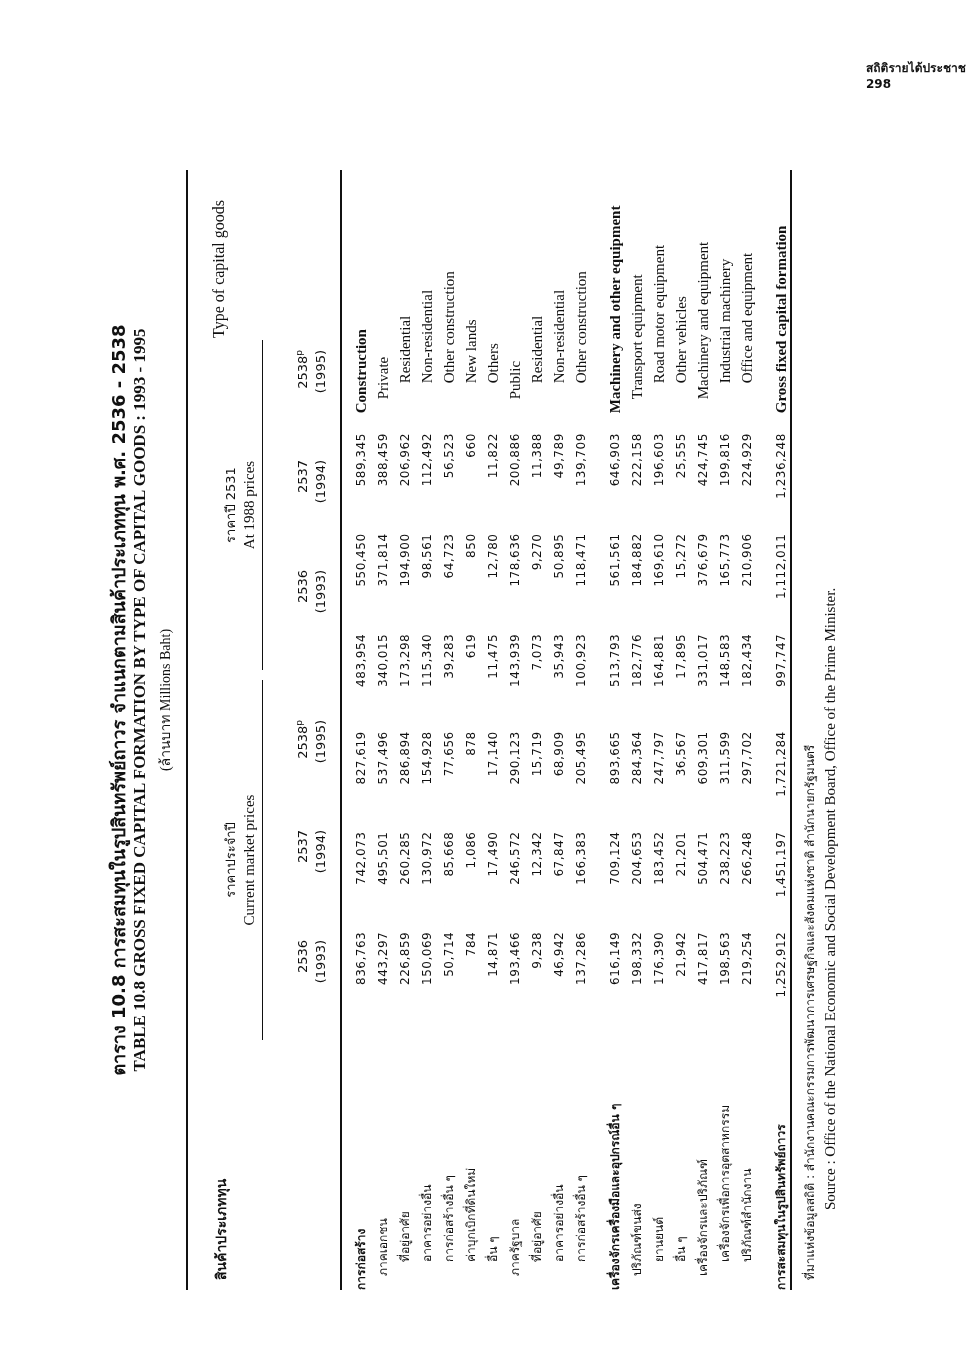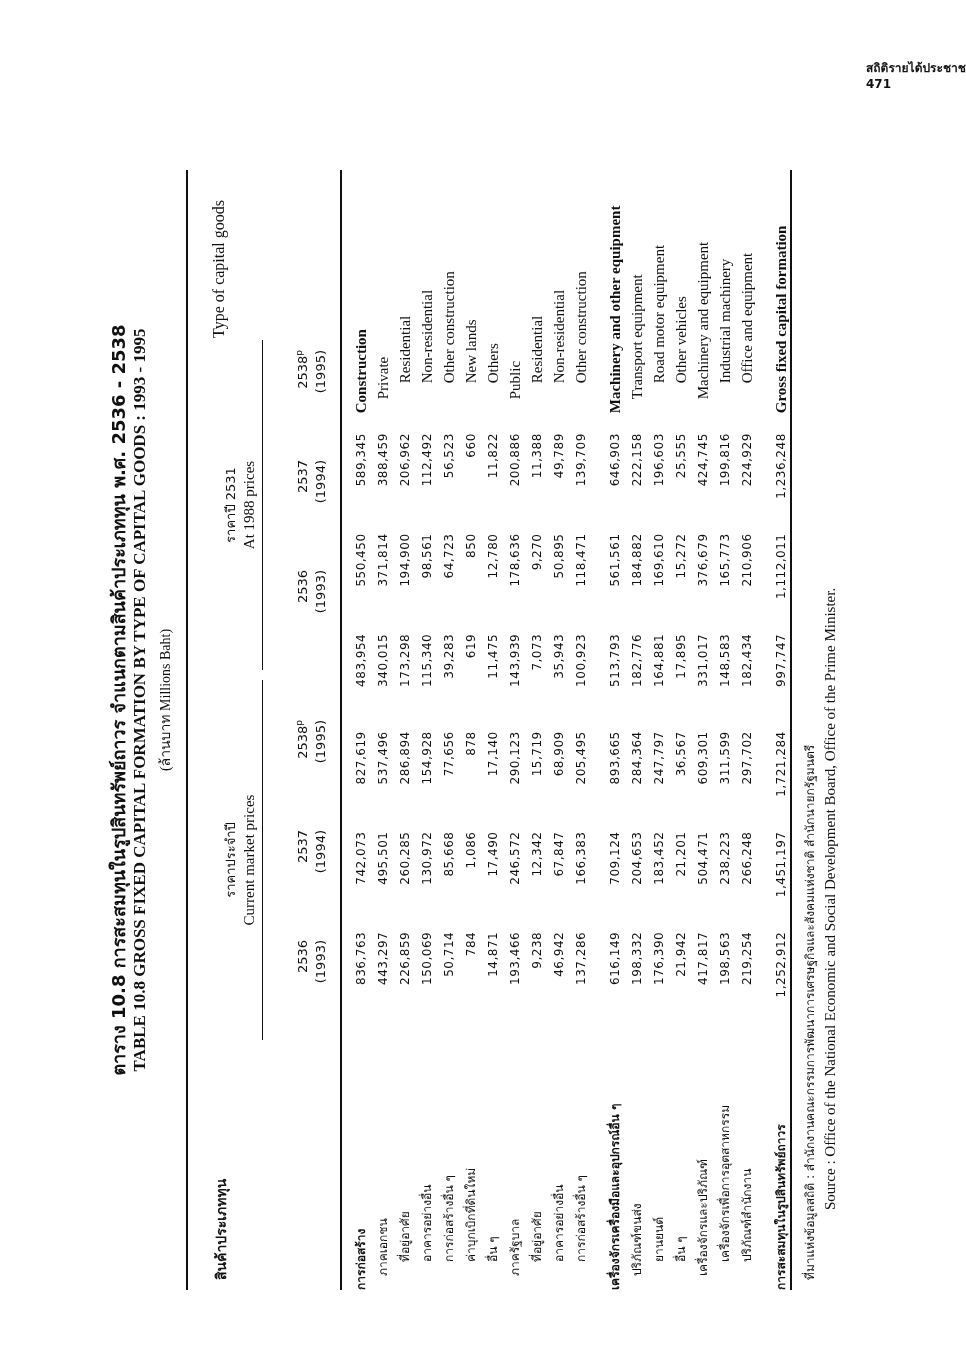--- a/index.html
+++ b/index.html
@@ -42,21 +42,21 @@
     td.lbl-en.i2 { padding-left: 50px !important; }
     tr.gap td { height: 12px; }
     .src-th { position: absolute; left: 10px; top: 700px; font-size: 12px; white-space: nowrap; }
     .src-en { position: absolute; left: 80px; top: 722px; font-size: 15px; font-family: "Liberation Serif", serif; white-space: nowrap; }
   </style>
 </head>
 <body>
 
 <div class="page-head">
   <div>สถิติรายได้ประชาชาติ</div>
-  <div>471</div>
+  <div>298</div>
 </div>
 
 <div class="sheet">
   <div class="title-th">ตาราง 10.8 การสะสมทุนในรูปสินทรัพย์ถาวร จำแนกตามสินค้าประเภททุน พ.ศ. 2536 - 2538</div>
   <div class="title-en">TABLE 10.8 GROSS FIXED CAPITAL FORMATION BY TYPE OF CAPITAL GOODS : 1993 - 1995</div>
   <div class="unit">(ล้านบาท  Millions Baht)</div>
   <div class="rule-top"></div>
 
   <div class="hdr-left">สินค้าประเภททุน</div>
   <div class="hdr-right">Type of capital goods</div>

